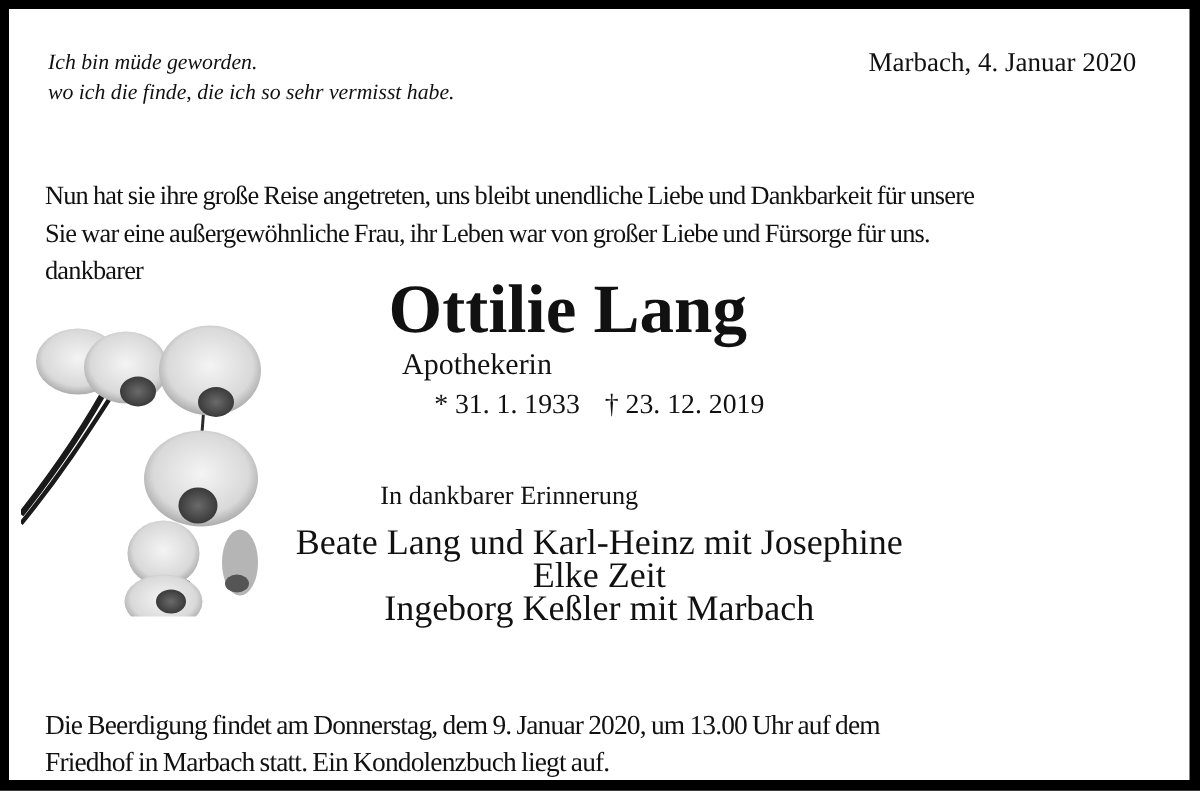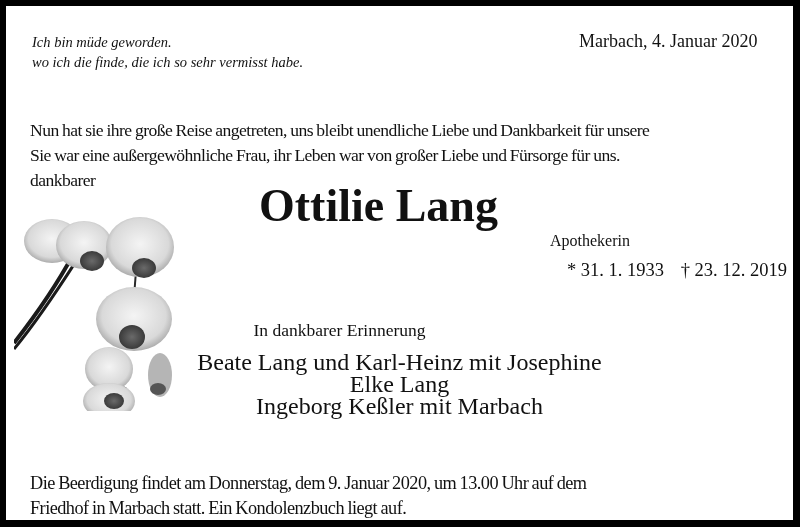--- a/index.html
+++ b/index.html
@@ -57,28 +57,28 @@
       top: 172px;
       font-weight: bold;
       font-size: 46px;
       line-height: 56px;
       transform: translateX(0px);
       margin-left: 32px;
     }
     .profession {
       left: 0;
       width: 624px;
-      text-align: right;
+      text-align: center;
       top: 226px;
-      font-size: 16px;
+      font-size: 20px;
     }
     .dates {
       left: 0;
       width: 787px;
-      text-align: right;
+      text-align: center;
       top: 254px;
       font-size: 18.5px;
     }
     .dates span { margin: 0 6px; }
 
     .remembrance {
       left: 0;
       width: 667px;
       text-align: center;
       top: 314px;
@@ -172,21 +172,21 @@
   <div class="abs profession">Apothekerin</div>
   <div class="abs dates">
     <span>* 31. 1. 1933</span>
     <span>† 23. 12. 2019</span>
   </div>
 
   <div class="abs remembrance">In dankbarer Erinnerung</div>
 
   <div class="abs mourners">
     <div>Beate Lang und Karl-Heinz mit Josephine</div>
-    <div>Elke Lang</div>
+    <div>Elke Zeit</div>
     <div>Ingeborg Keßler mit Marbach</div>
   </div>
 
   <div class="abs funeral">
     <div>Die Beerdigung findet am Donnerstag, dem 9. Januar 2020, um 13.00 Uhr auf dem</div>
     <div>Friedhof in Marbach statt. Ein Kondolenzbuch liegt auf.</div>
   </div>
 
 </div>
 

